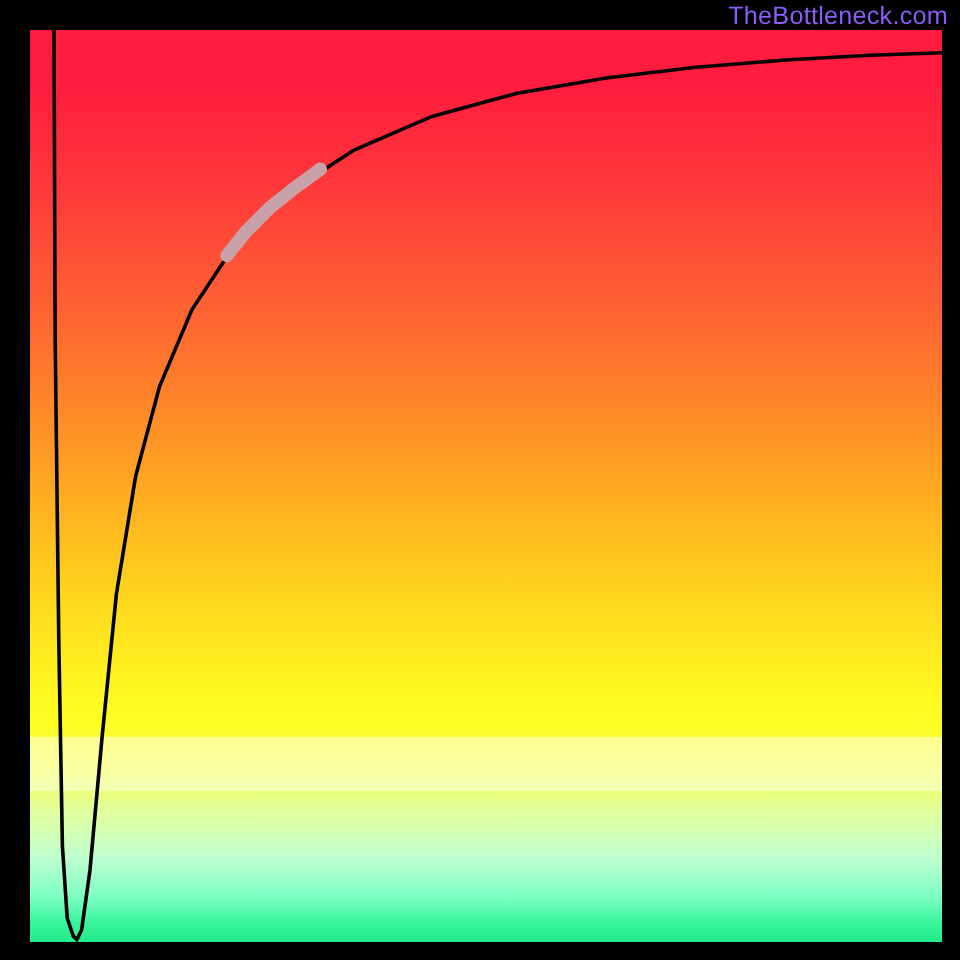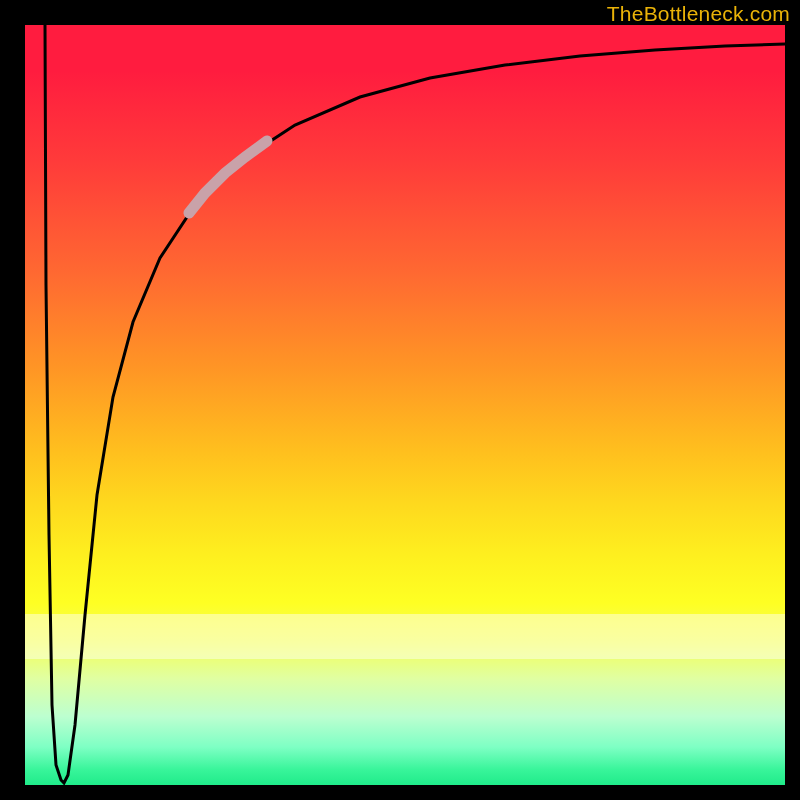--- a/index.html
+++ b/index.html
@@ -56,21 +56,21 @@
     left: 25px;
     top: 25px;
     width: 760px;
     height: 760px;
     pointer-events: none;
   }
   .watermark {
     position: absolute;
     top: 2px;
     right: 10px;
-    color: #eab308;
+    color: #8b5cf6;
     font-size: 21px;
     font-weight: 500;
     letter-spacing: 0.2px;
     user-select: none;
   }
 </style>
 </head>
 <body>
 
 <div class="frame">

